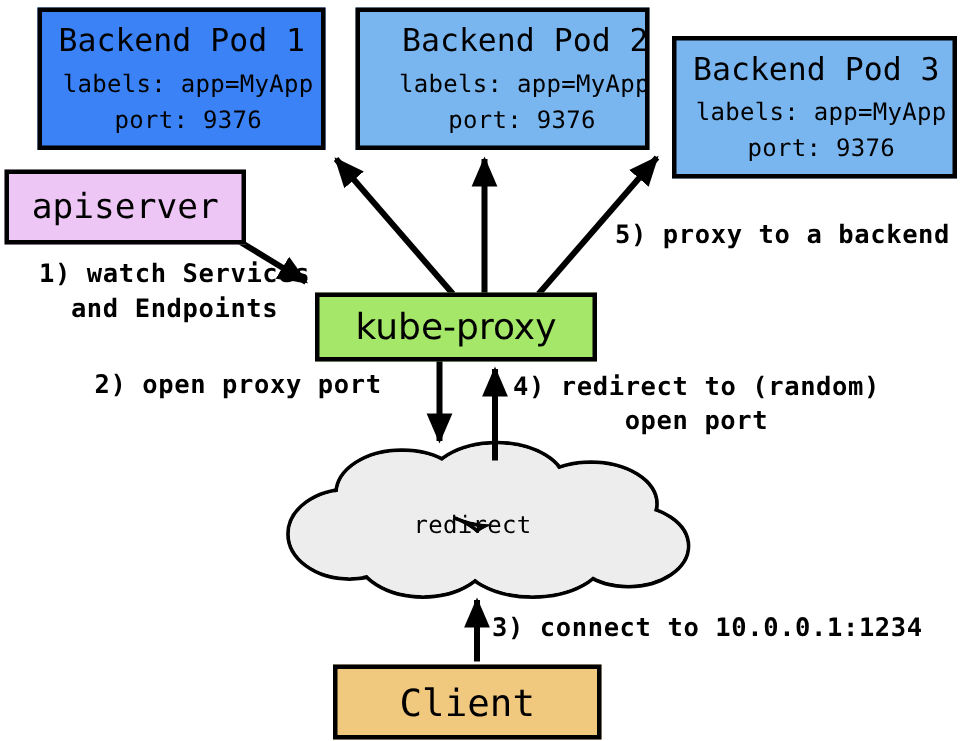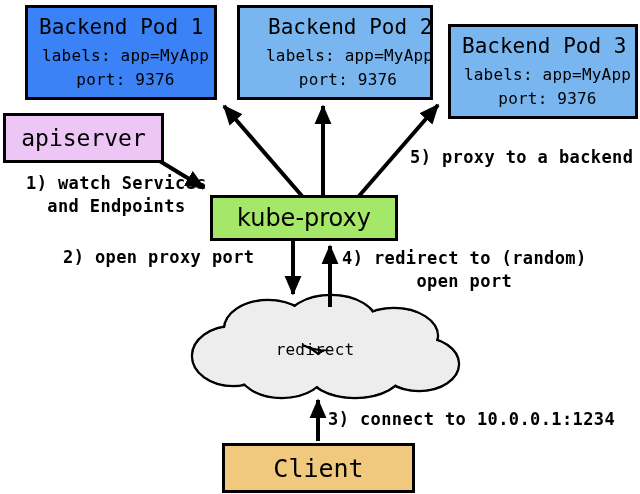--- a/index.html
+++ b/index.html
@@ -24,21 +24,21 @@
   .pod-line.first { margin-top:5px; }
   .centered-label {
     display:flex; align-items:center; justify-content:center;
     color:#000;
   }
   #apiserver-box { left:3px; top:113px; width:161px; height:50px; font-size:23px; }
   #kube-proxy-box {
     left:210px; top:195px; width:188px; height:46px; font-size:24px;
     font-family:"DejaVu Sans", sans-serif;
   }
-  #client-box { left:222px; top:443px; width:193px; height:50px; font-size:25px; }
+  #client-box { left:222px; top:443px; width:179px; height:50px; font-size:25px; }
   .annotation {
     position:absolute; z-index:1; color:#000; font-weight:bold;
     font-size:17px; line-height:23px; letter-spacing:0.4px; white-space:nowrap;text-align:center;
   }
   #annotation-step1 { left:14px;  top:172px;margin-left:12px; }
   #annotation-step2 { left:63px;  top:246px; }
   #annotation-step3 { left:328px; top:408px; }
   #annotation-step4 { left:342px; top:247px; }
   #annotation-step5 { left:410px; top:146px; }
   #iptables-label {

